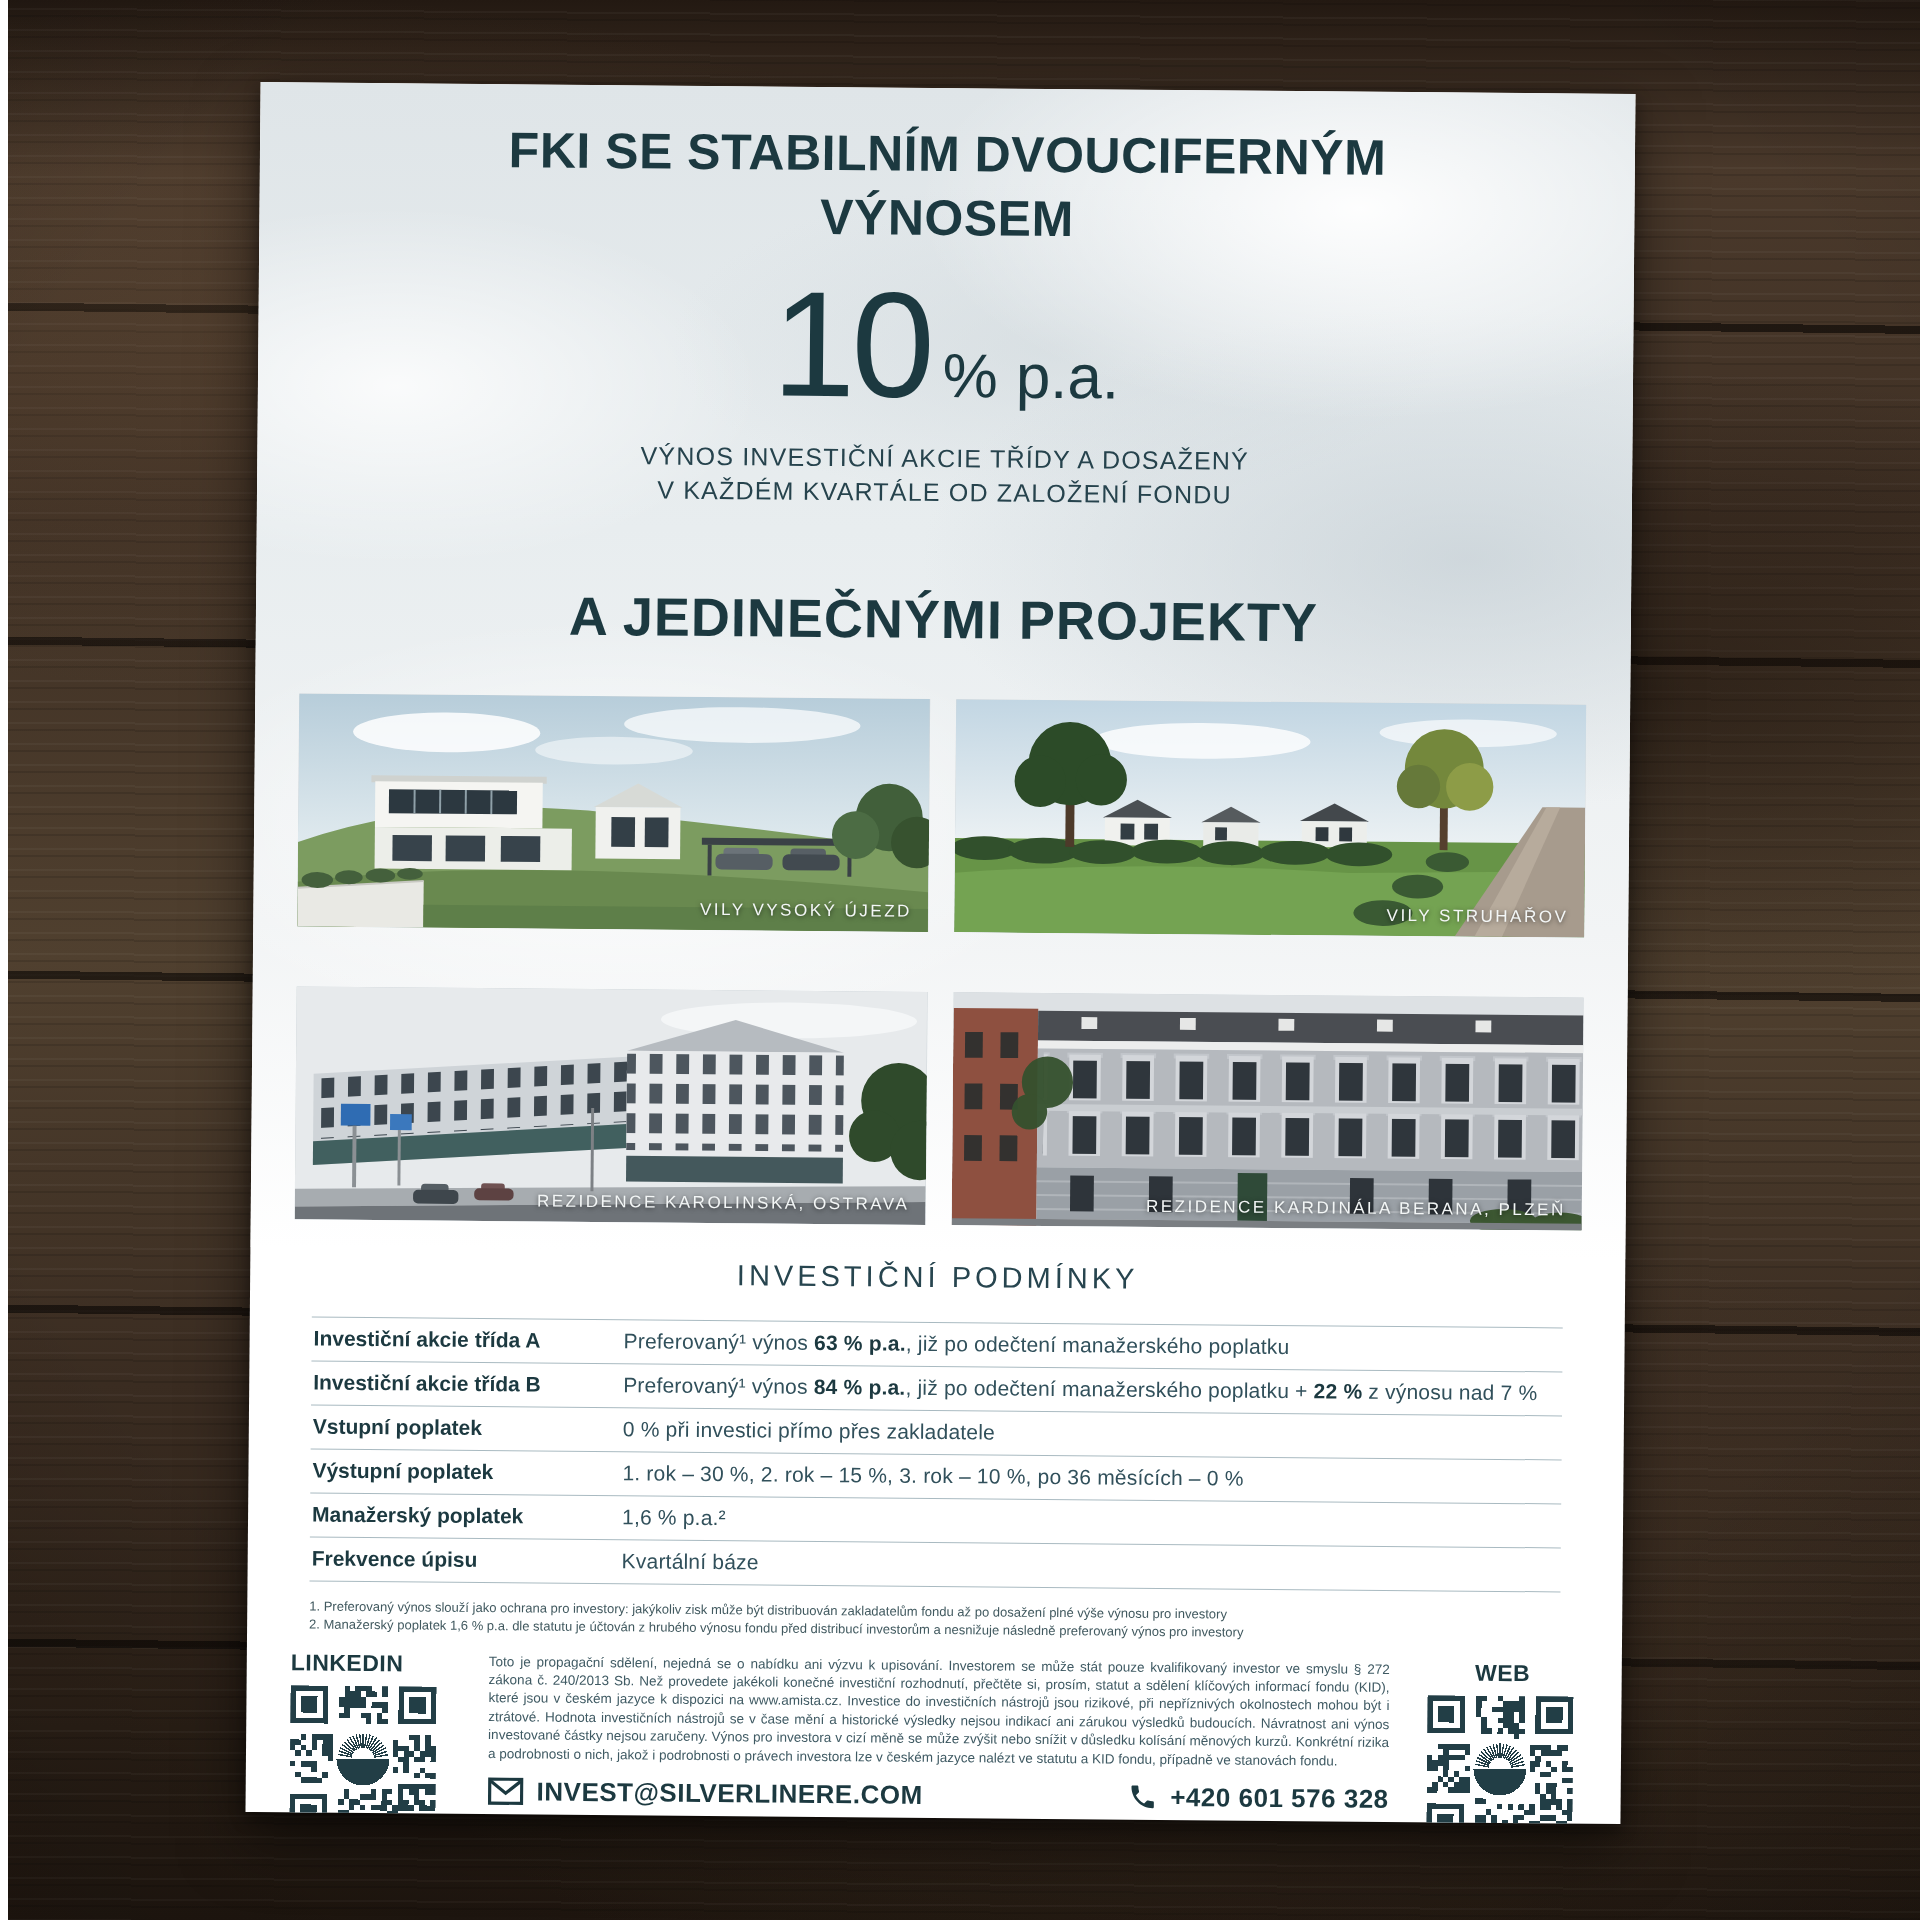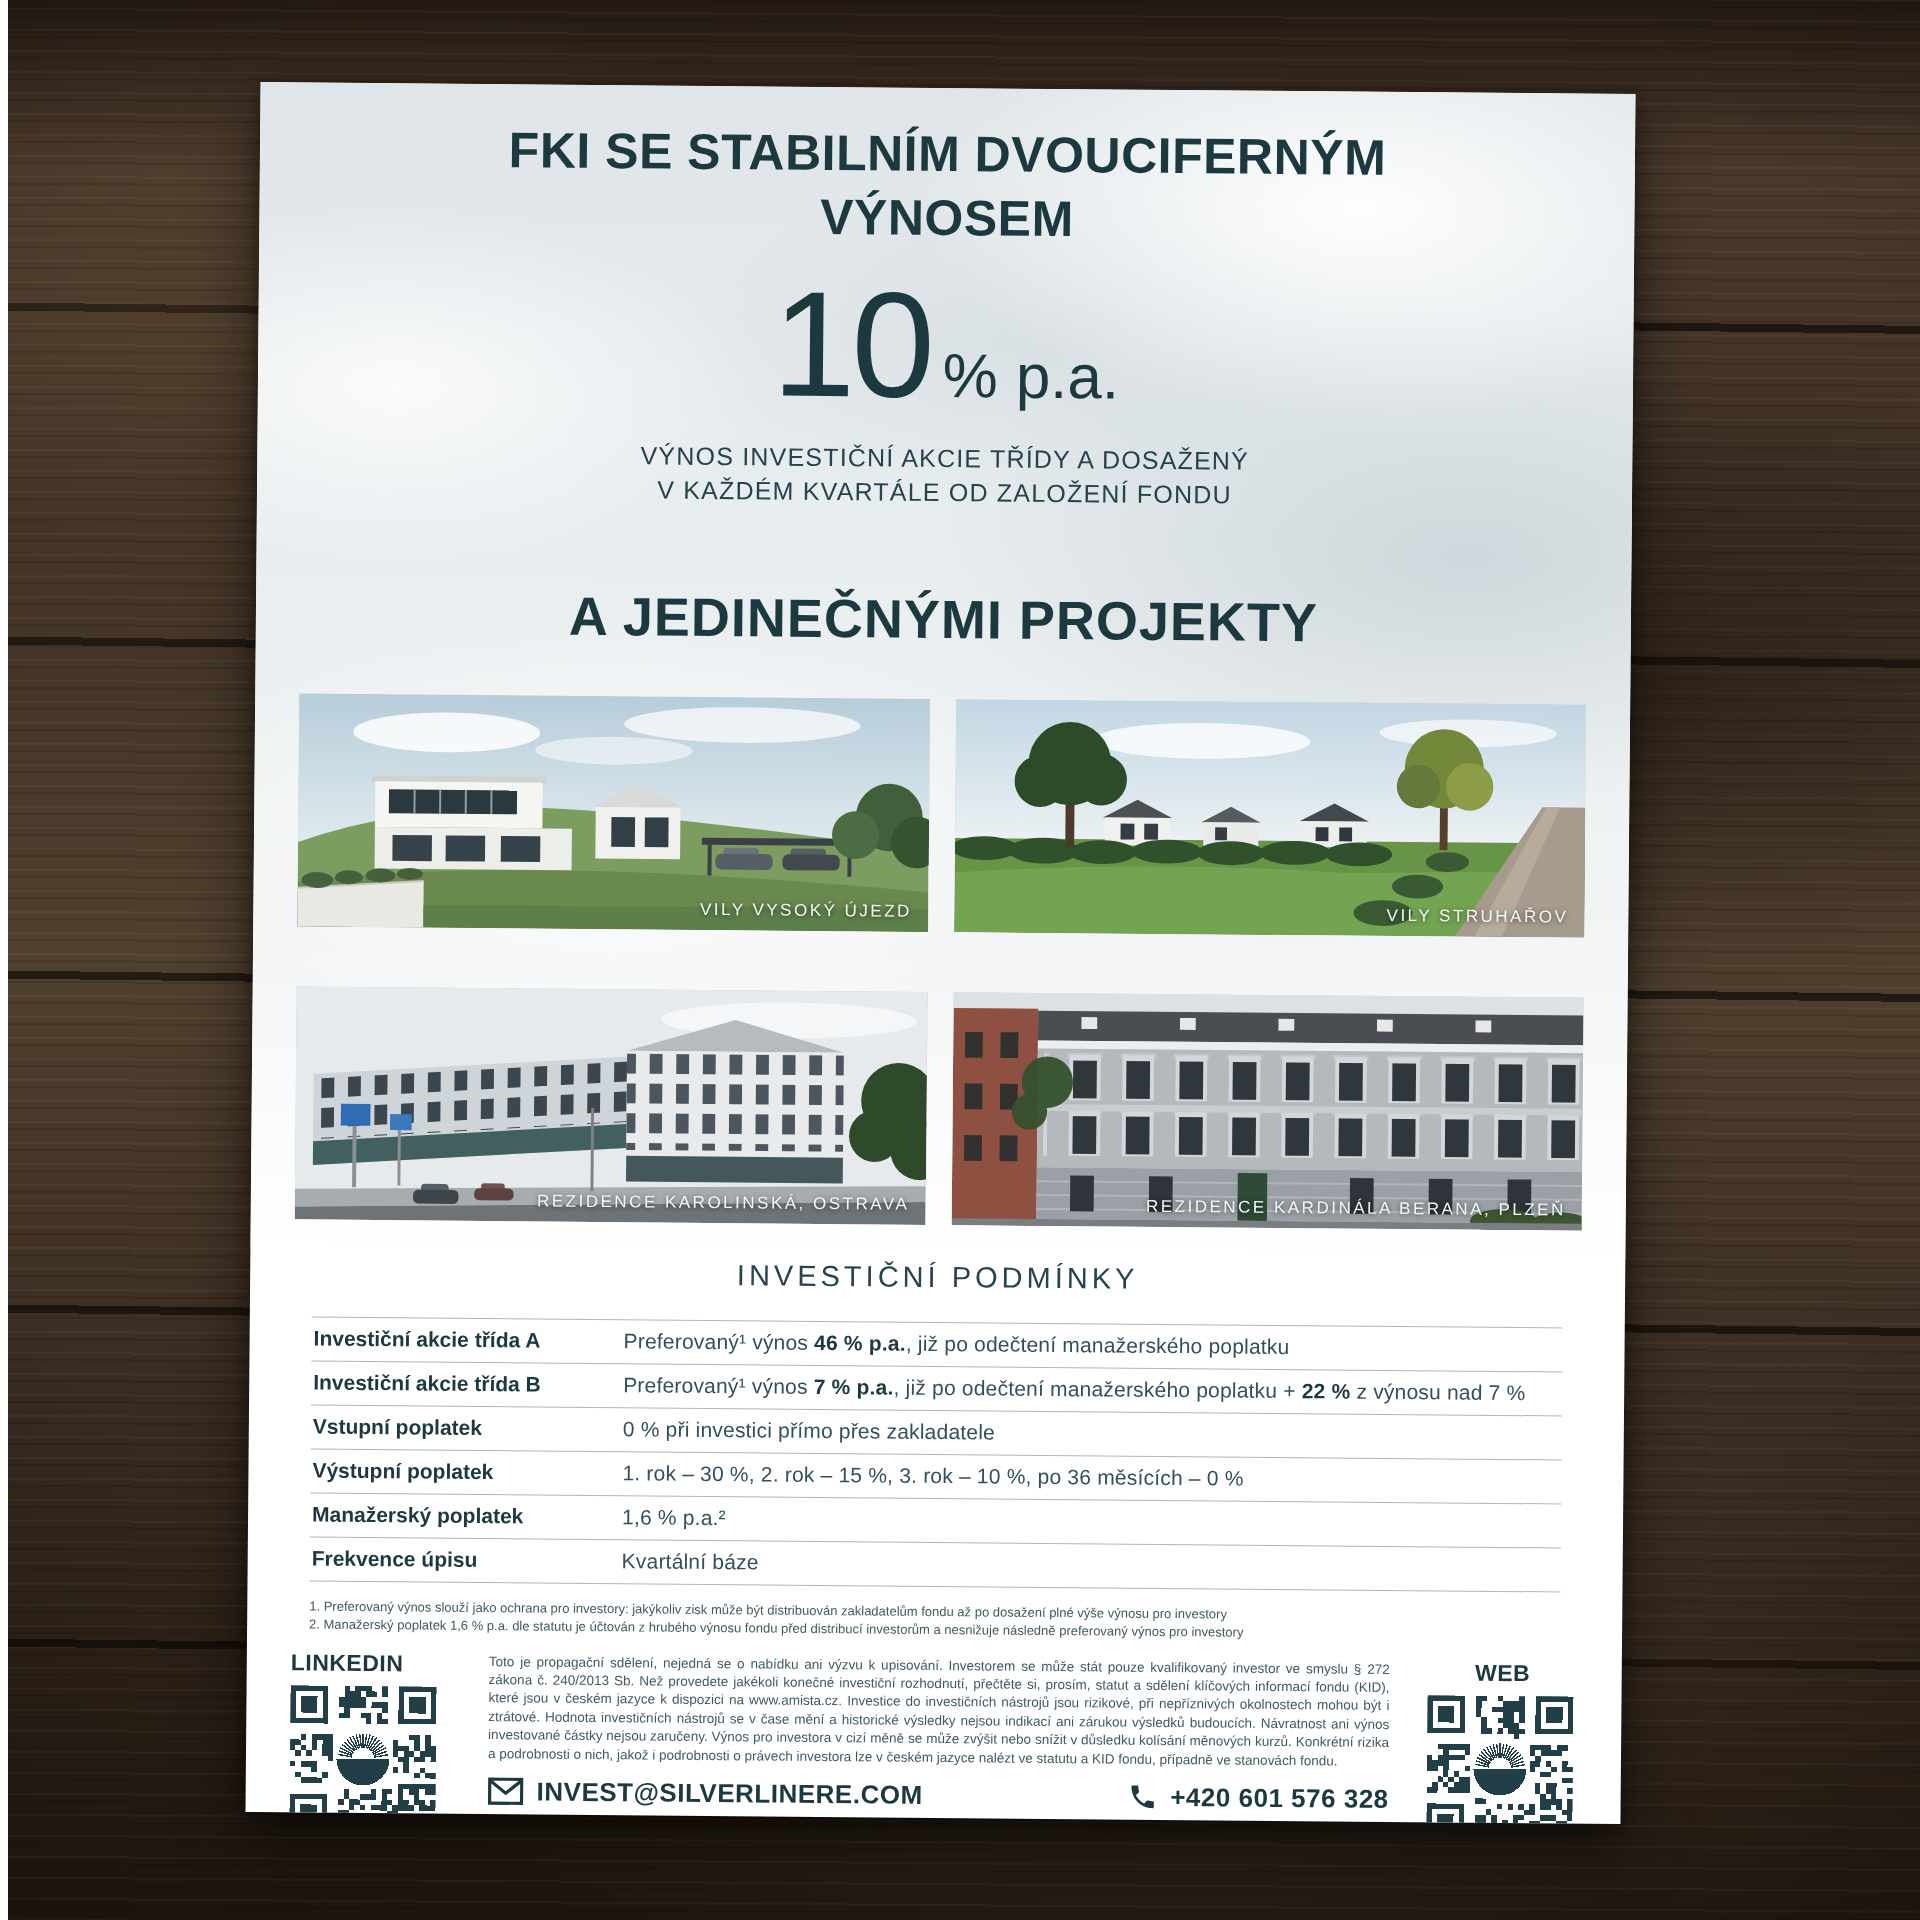--- a/index.html
+++ b/index.html
@@ -308,25 +308,25 @@
           </svg>
           <figcaption class="cap">REZIDENCE KARDINÁLA BERANA, PLZEŇ</figcaption>
         </figure>
       </div>
 
       <section class="conditions">
         <h3 class="cond-heading">INVESTIČNÍ PODMÍNKY</h3>
         <div class="table">
           <div class="row">
             <span class="lbl">Investiční akcie třída A</span>
-            <span class="val">Preferovaný¹ výnos <b>46 % p.a.</b>, již po odečtení manažerského poplatku</span>
+            <span class="val">Preferovaný¹ výnos <b>63 % p.a.</b>, již po odečtení manažerského poplatku</span>
           </div>
           <div class="row">
             <span class="lbl">Investiční akcie třída B</span>
-            <span class="val">Preferovaný¹ výnos <b>7 % p.a.</b>, již po odečtení manažerského poplatku + <b>22 %</b> z výnosu nad 7 %</span>
+            <span class="val">Preferovaný¹ výnos <b>84 % p.a.</b>, již po odečtení manažerského poplatku + <b>22 %</b> z výnosu nad 7 %</span>
           </div>
           <div class="row">
             <span class="lbl">Vstupní poplatek</span>
             <span class="val">0 % při investici přímo přes zakladatele</span>
           </div>
           <div class="row">
             <span class="lbl">Výstupní poplatek</span>
             <span class="val">1. rok – 30 %, 2. rok – 15 %, 3. rok – 10 %, po 36 měsících – 0 %</span>
           </div>
           <div class="row">

